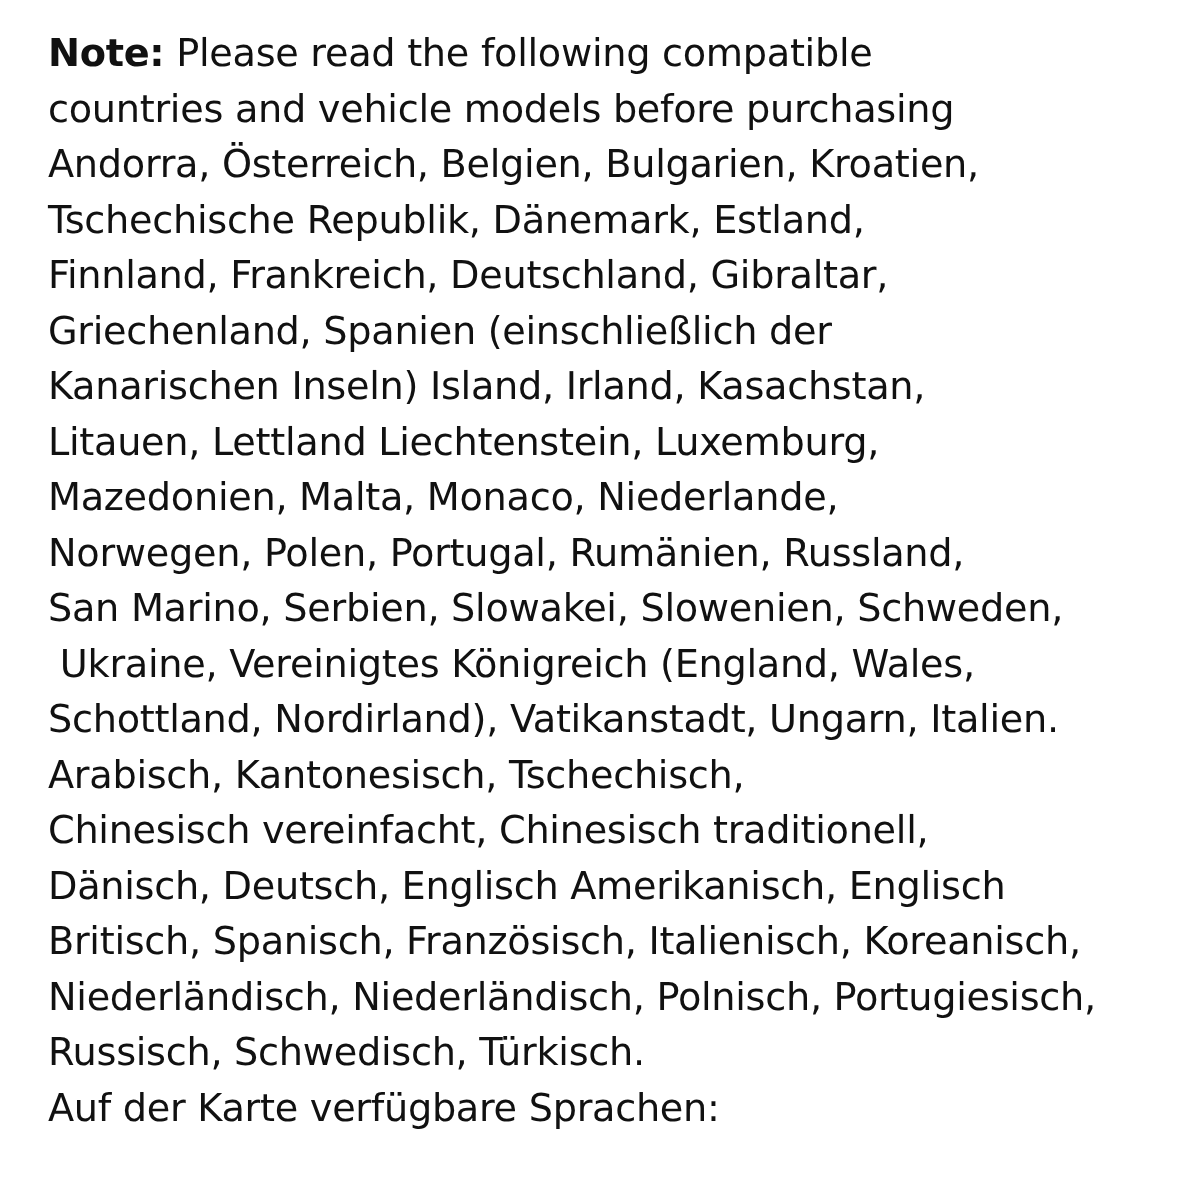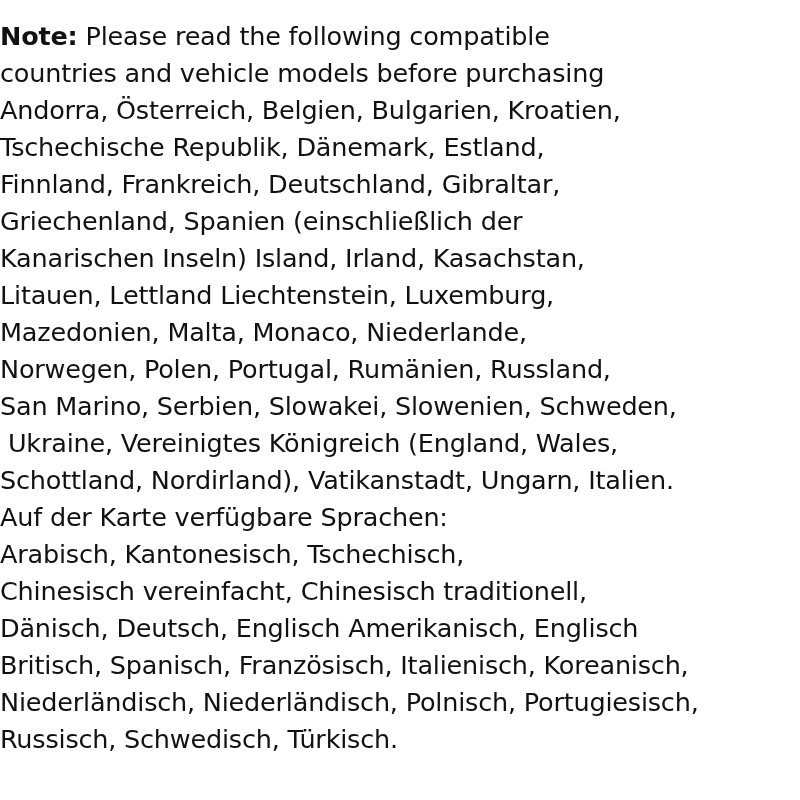--- a/index.html
+++ b/index.html
@@ -11,21 +11,21 @@
     width: 800px;
     height: 800px;
     overflow: hidden;
     font-family: "DejaVu Sans", sans-serif;
     color: #111111;
   }
   .page {
     box-sizing: border-box;
     width: 800px;
     height: 648px;
-    padding: 18px 14px 0 0;
+    padding: 18px 14px 0 32px;
   }
   .block {
     font-size: 25.5px;
     line-height: 37px;
     letter-spacing: -0.2px;
   }
   .para {
     margin: 0;
     white-space: pre-wrap;
   }
@@ -59,22 +59,22 @@
 Kanarischen Inseln) Island, Irland, Kasachstan,
 Litauen, Lettland Liechtenstein, Luxemburg,
 Mazedonien, Malta, Monaco, Niederlande,
 Norwegen, Polen, Portugal, Rumänien, Russland,
 San Marino, Serbien, Slowakei, Slowenien, Schweden,
  Ukraine, Vereinigtes Königreich (England, Wales,
 Schottland, Nordirland), Vatikanstadt, Ungarn, Italien.</p>
   </div>
 
   <div class="block">
-    <p class="para subheading">Auf der Karte verfügbare Sprachen:</p>
     <p class="para">Arabisch, Kantonesisch, Tschechisch,
 Chinesisch vereinfacht, Chinesisch traditionell,
 Dänisch, Deutsch, Englisch Amerikanisch, Englisch
 Britisch, Spanisch, Französisch, Italienisch, Koreanisch,
 Niederländisch, Niederländisch, Polnisch, Portugiesisch,
 Russisch, Schwedisch, Türkisch.</p>
+    <p class="para subheading">Auf der Karte verfügbare Sprachen:</p>
   </div>
 
 </div>
 
 </body></html>

